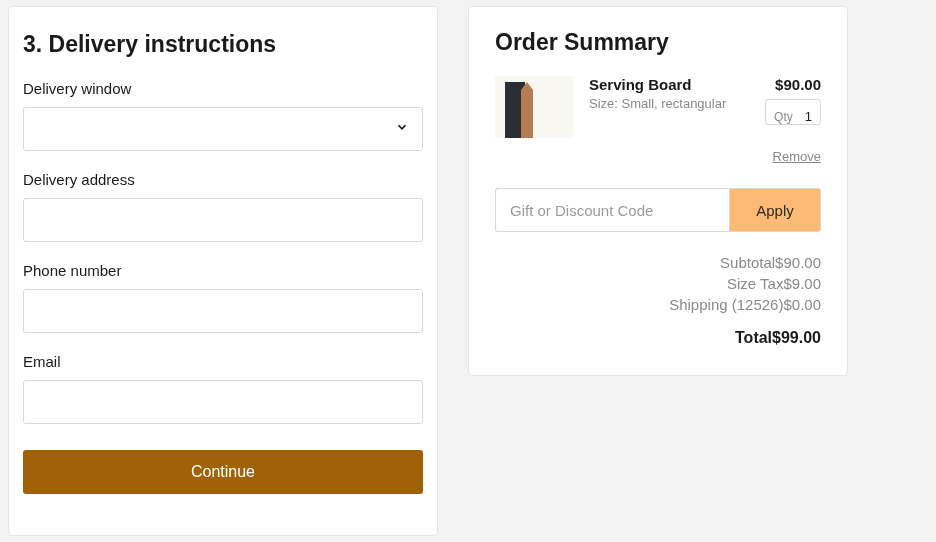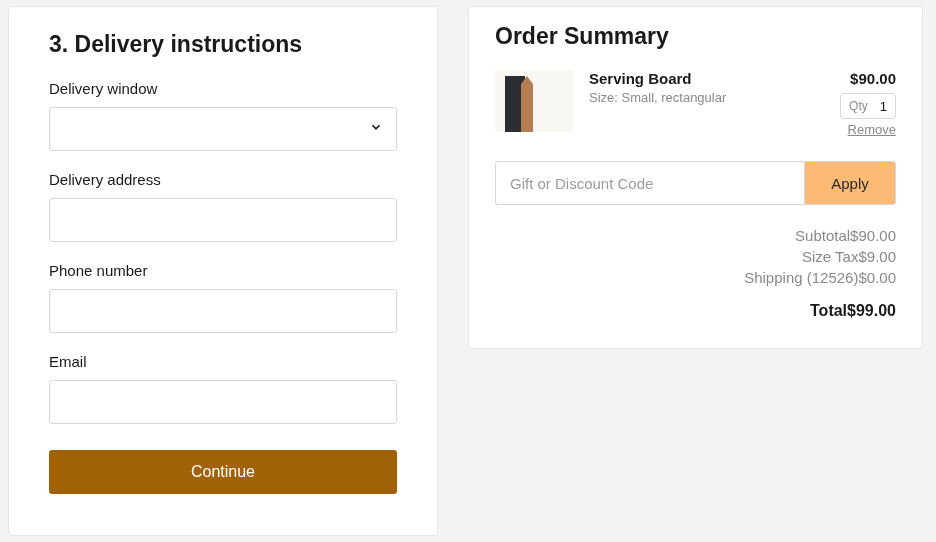--- a/index.html
+++ b/index.html
@@ -13,28 +13,28 @@
       width: 936px;
       height: 542px;
       padding: 6px 8px;
       display: flex;
       gap: 30px;
     }
     .panel {
       background: #fff;
       border: 1px solid #e5e5e5;
       border-radius: 4px;
-      padding: 24px 40px;
+      padding: 24px 14px;
     }
     .left-panel {
       width: 430px;
     }
     .right-panel {
-      width: 455px;
-      padding: 16px 26px 24px 26px;
+      width: 380px;
+      padding: 22px 26px 24px 26px;
       align-self: flex-start;
     }
     .section-title {
       font-size: 23px;
       font-weight: 700;
       color: #1a1a1a;
       margin-bottom: 22px;
     }
     .field-group {
       margin-bottom: 20px;
@@ -149,27 +149,27 @@
       width: 90px;
     }
     .item-price {
       font-size: 15px;
       font-weight: 700;
       color: #1a1a1a;
       margin-bottom: 6px;
     }
     .qty-box {
       display: inline-flex;
-      align-items: center;
+      align-items: flex-end;
       border: 1px solid #d8d8d8;
       border-radius: 3px;
       height: 26px;
       padding: 0 8px;
       gap: 12px;
-      margin-bottom: 3px;
+      margin-bottom: 24px;
     }
     .qty-label {
       font-size: 12px;
       color: #8a8a8a;
     }
     .qty-val {
       font-size: 13px;
       color: #1a1a1a;
     }
     .remove-link {

